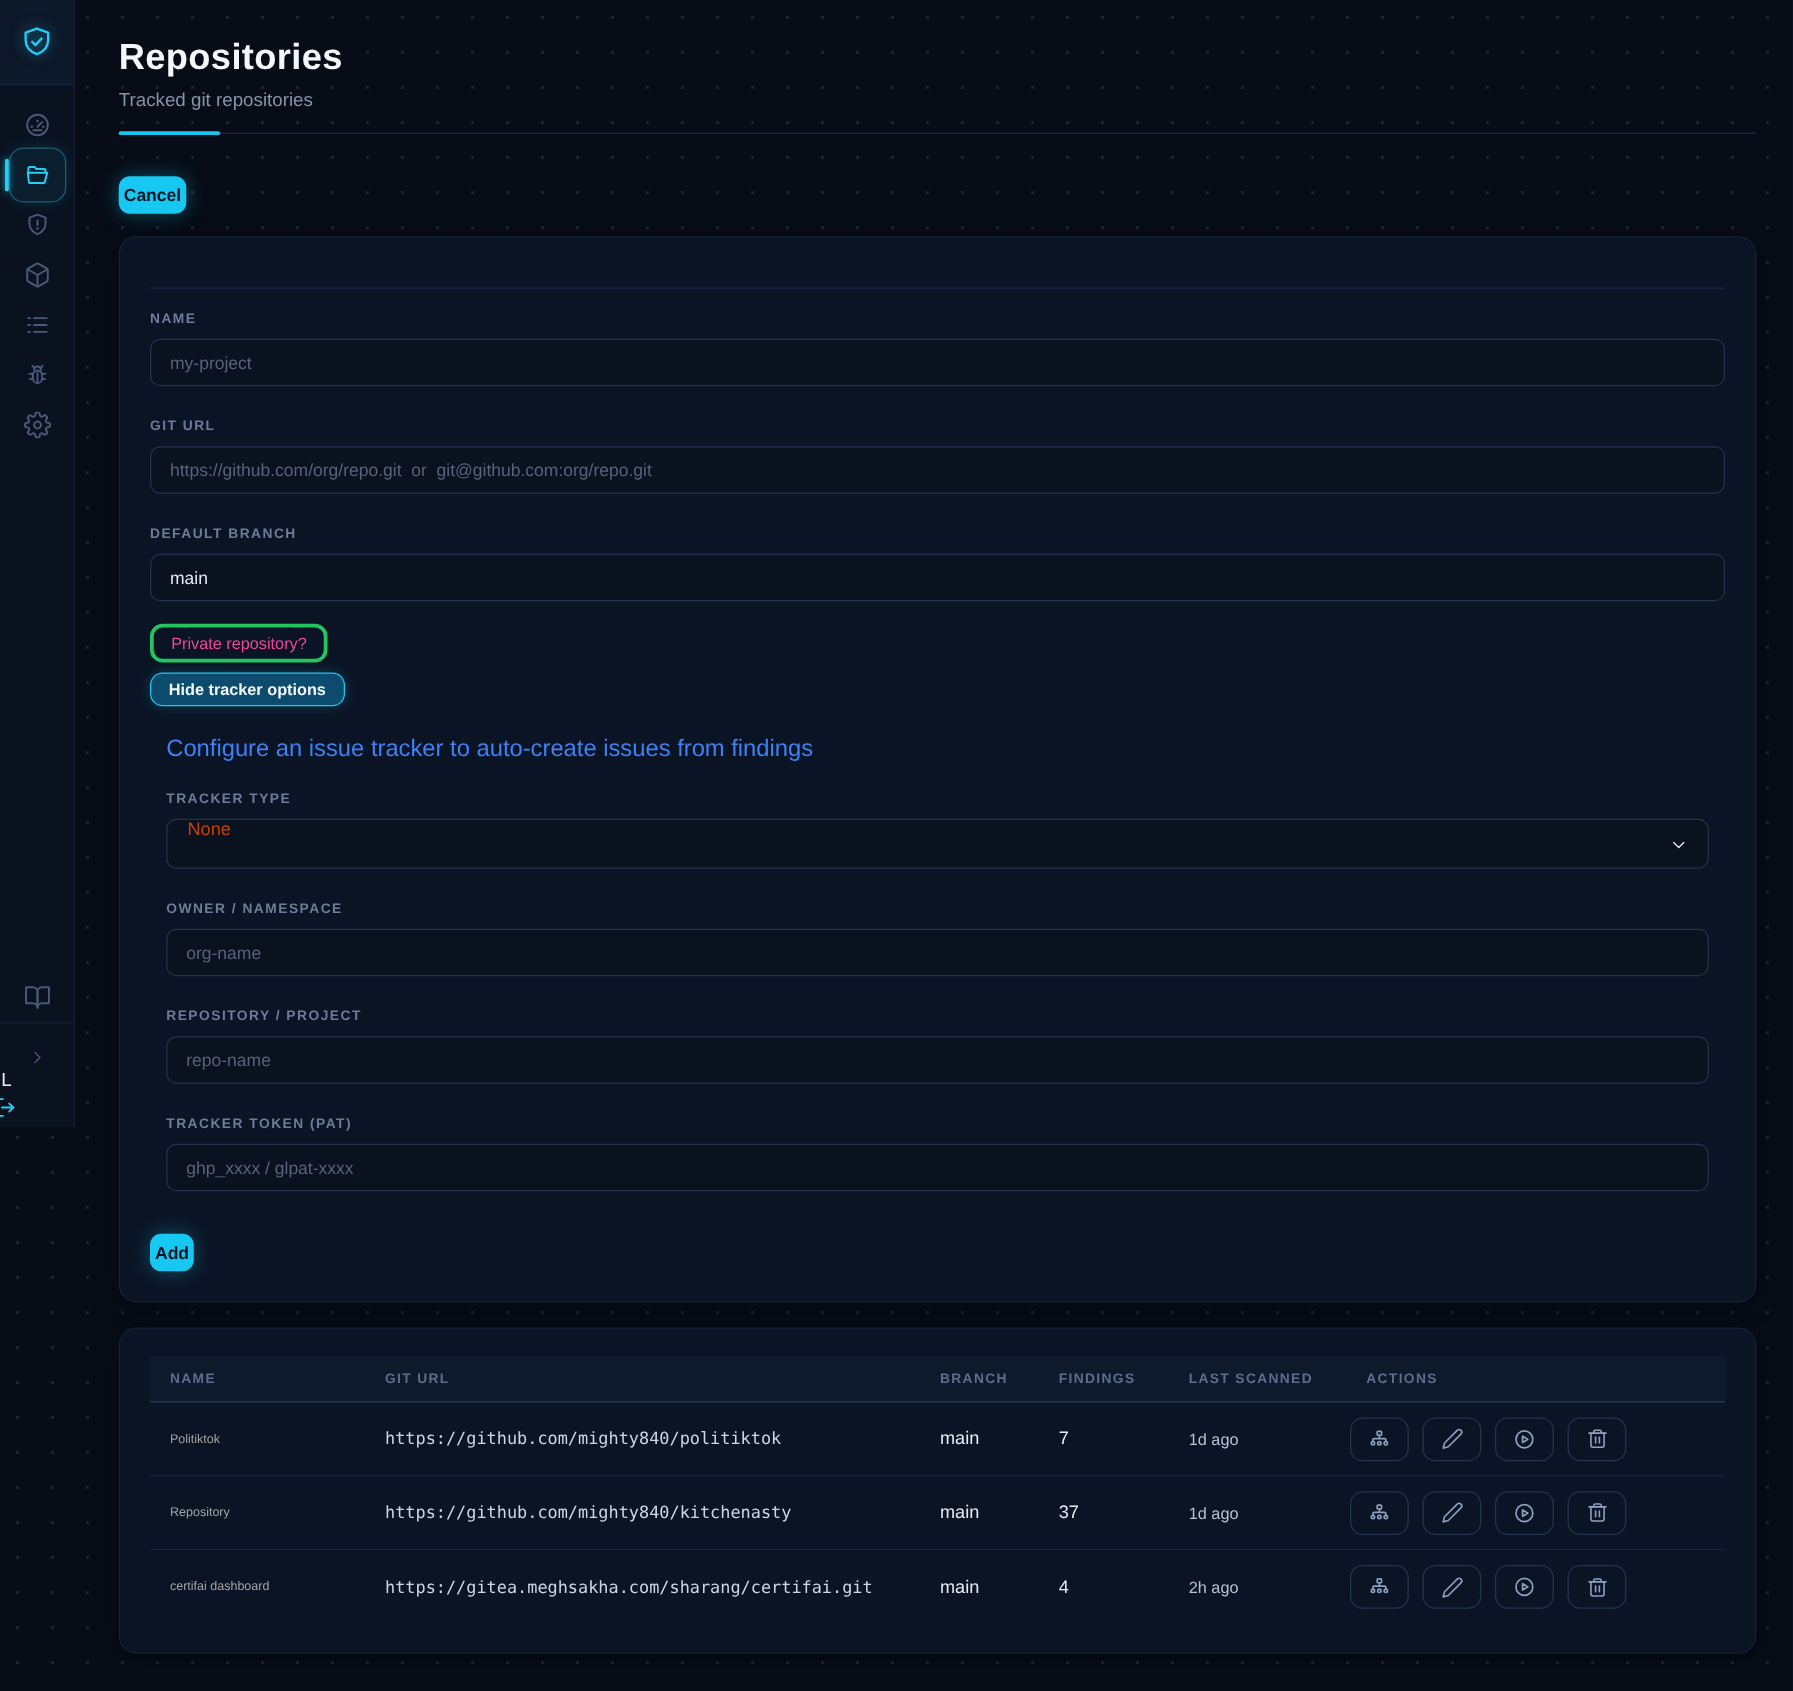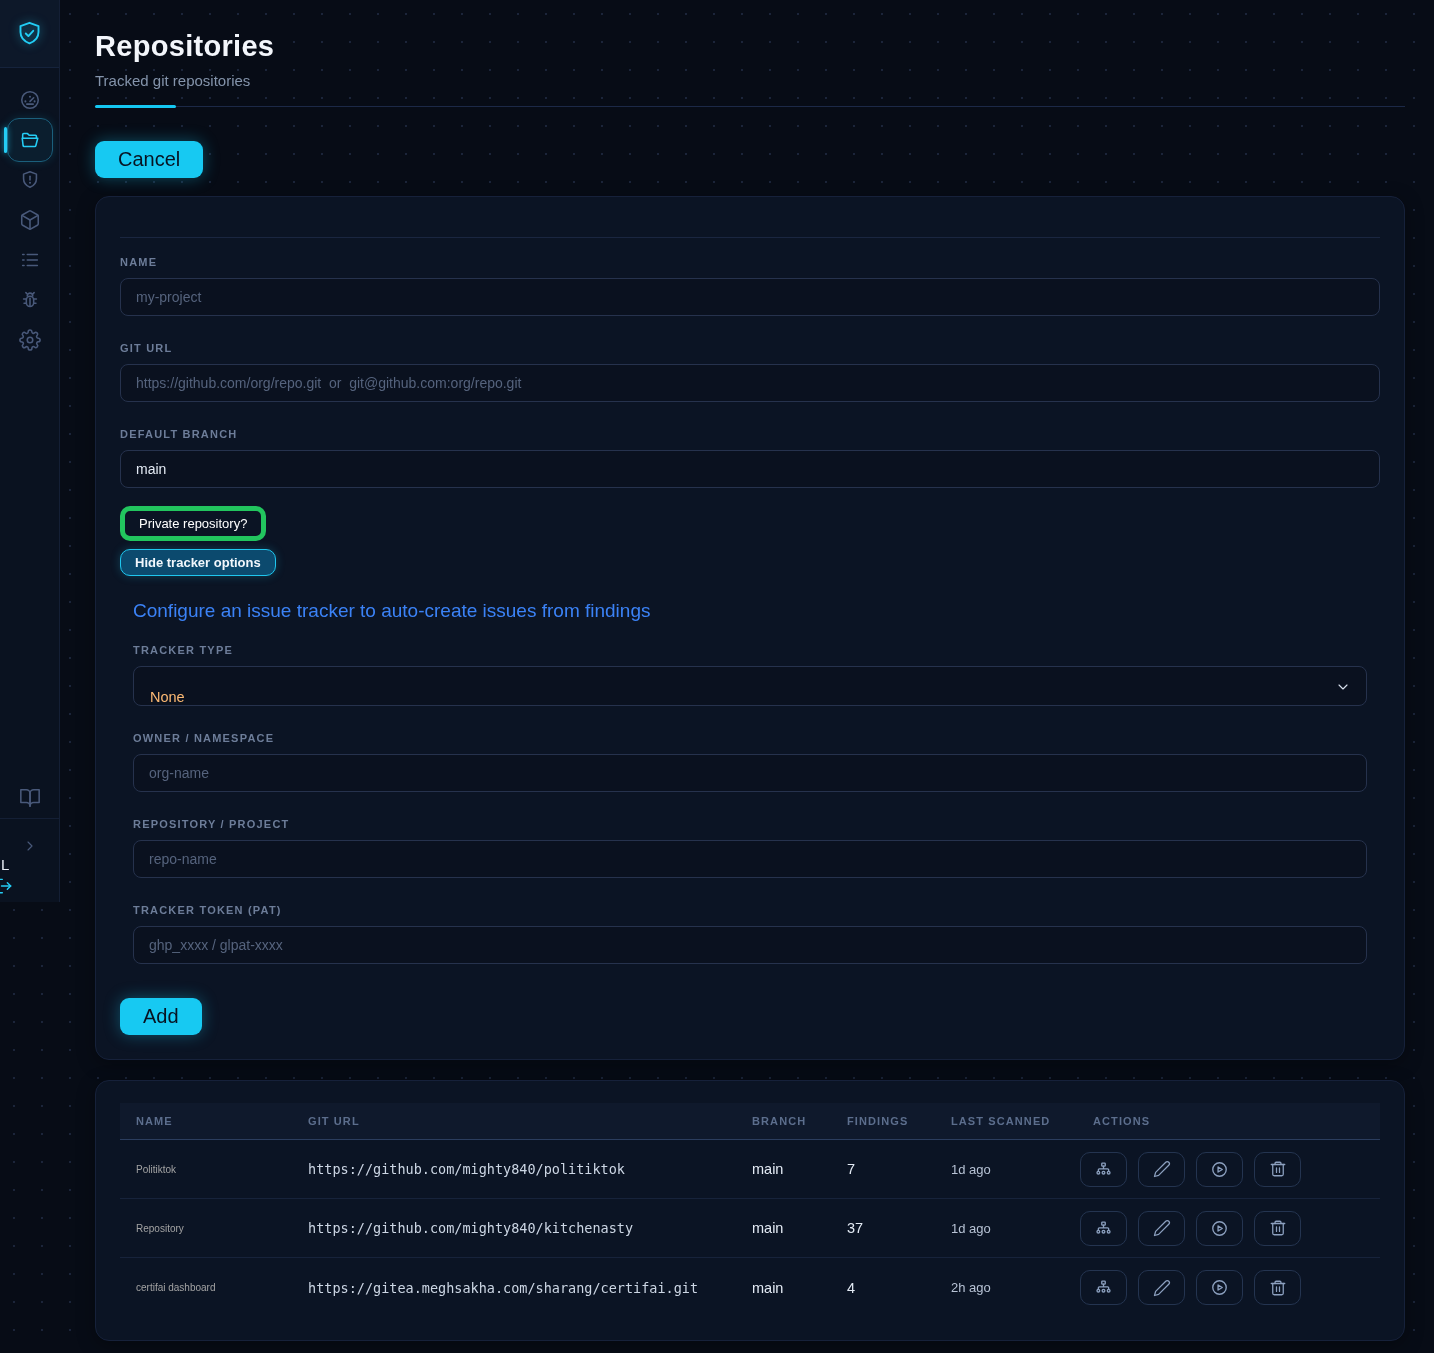--- a/index.html
+++ b/index.html
@@ -42,22 +42,22 @@
   .logout-wrap { position:absolute; left:-6px; top:876px; }
   .logout-wrap svg { stroke:#24cdf5; }
   
   .main { position:absolute; left:60px; top:0; width:1374px; padding:30px 29px 0 35px; }
   h1.page-title { font-size:29px; font-weight:800; letter-spacing:.3px; color:#f3f6fb; }
   .page-subtitle { margin-top:9px; font-size:15px; color:#8494ab; }
   .header-rule { position:relative; margin-top:16px; height:3px; }
   .header-rule .thin { position:absolute; top:1px; left:0; right:0; height:1px; background:#1c2947; }
   .header-rule .accent { position:absolute; top:0; left:0; width:81px; height:3px; background:#14c7f1; border-radius:2px; }
   .btn-cyan {
-    display:inline-block; margin-top:33px; padding:7px 23px;
-    background:#17c9f2; color:#071322; font-weight:400; font-size:20px;
+    display:inline-block; margin-top:33px; padding:7px 4px;
+    background:#17c9f2; color:#071322; font-weight:700; font-size:14px;
     border:none; border-radius:9px; cursor:pointer;
     box-shadow:0 0 16px rgba(23,201,242,.35);
     font-family:"Liberation Sans", sans-serif;
   }
   
   .card {
     background:#0b1424; border:1px solid #16213a; border-radius:14px;
     margin-top:18px; padding:24px; box-shadow:0 4px 18px rgba(0,0,0,.35);
   }
   .card-title { font-size:15px; font-weight:700; color:#eef2f8; }
@@ -71,31 +71,31 @@
     border-radius:8px; padding:0 15px; font-size:14px; color:#e3eaf4;
     font-family:"Liberation Sans", sans-serif; outline:none;
   }
   .text-input::placeholder { color:#55637d; }
   .field { margin-bottom:26px; }
   .pill {
     display:inline-flex; align-items:center; padding:5px 14px; border-radius:10px;
     font-size:13px; cursor:pointer; background:transparent;
     font-family:"Liberation Sans", sans-serif;
   }
-  .pill-muted { border:5px solid #22c55e; color:#ffffff; font-weight:500; margin-top:-2px; }
+  .pill-muted { border:3px solid #22c55e; color:#ec4899; font-weight:500; margin-top:-2px; }
   .pill-accent {
     border:1.5px solid #1fc6ee; color:#f2f7fc; font-weight:700; margin-top:8px;
     background:#0c4a6e; box-shadow:0 0 10px rgba(31,198,238,.25);
   }
   .tracker-block { margin:24px 13px 0 13px; }
   .tracker-desc { font-size:19px; color:#3b82f6; margin-bottom:22px; }
   .select-box {
     position:relative; width:100%; height:40px; background:#0a111f;
-    border:1px solid #26324d; border-radius:8px; display:flex; align-items:flex-end;
-    padding:0 16px; font-size:14.5px; color:#fdba74; cursor:pointer;
+    border:1px solid #26324d; border-radius:8px; display:flex; align-items:flex-start;
+    padding:0 16px; font-size:14.5px; color:#c2410c; cursor:pointer;
   }
   .select-box .chev { position:absolute; right:15px; top:12px; }
   .add-btn-row { margin-top:34px; }
   
   .table-card { margin-top:20px; padding:22px 24px 23px 24px; }
   .thead, .trow {
     display:grid;
     grid-template-columns:172px 444px 95px 104px 142px 1fr;
     align-items:center;
   }

